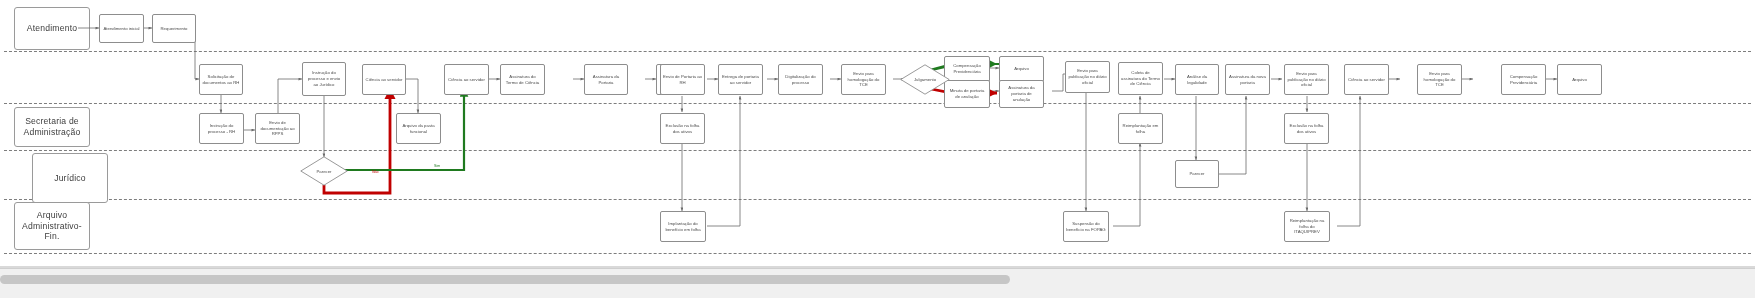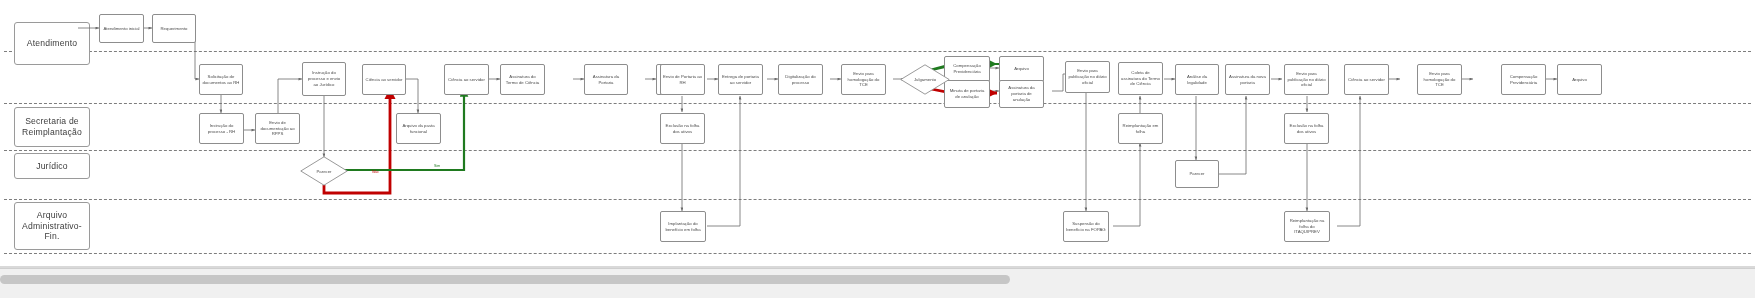--- a/index.html
+++ b/index.html
@@ -104,23 +104,23 @@
 
 <div id="canvas">
   <div id="sheet">
 
     <div class="lane-sep" style="top:51px"></div>
     <div class="lane-sep" style="top:103px"></div>
     <div class="lane-sep" style="top:150px"></div>
     <div class="lane-sep" style="top:199px"></div>
     <div class="lane-sep" style="top:253px"></div>
 
-    <div class="lane-label" style="left:14px;top:22px;width:76px;height:43px">Atendimento</div>
-    <div class="lane-label" style="left:14px;top:107px;width:76px;height:40px">Secretaria de Reimplantação</div>
-    <div class="lane-label" style="left:14px;top:153px;width:76px;height:26px">Jurídico</div>
+    <div class="lane-label" style="left:14px;top:7px;width:76px;height:43px">Atendimento</div>
+    <div class="lane-label" style="left:14px;top:107px;width:76px;height:40px">Secretaria de Administração</div>
+    <div class="lane-label" style="left:32px;top:153px;width:76px;height:50px">Jurídico</div>
     <div class="lane-label" style="left:14px;top:202px;width:76px;height:48px">Arquivo Administrativo-Fin.</div>
 
     <svg class="edges" viewBox="0 0 1755 268">
       <defs>
         <marker id="ah" markerWidth="5" markerHeight="5" refX="4.4" refY="1.8" orient="auto" markerUnits="strokeWidth">
           <path d="M0,0 L0,3.6 L4.4,1.8 z" fill="#6b6b6b"></path>
         </marker>
         <marker id="ahg" markerWidth="4.5" markerHeight="4.5" refX="4" refY="2" orient="auto" markerUnits="strokeWidth">
           <path d="M0,0 L0,4 L4,2 z" fill="#1f7a1f"></path>
         </marker>

